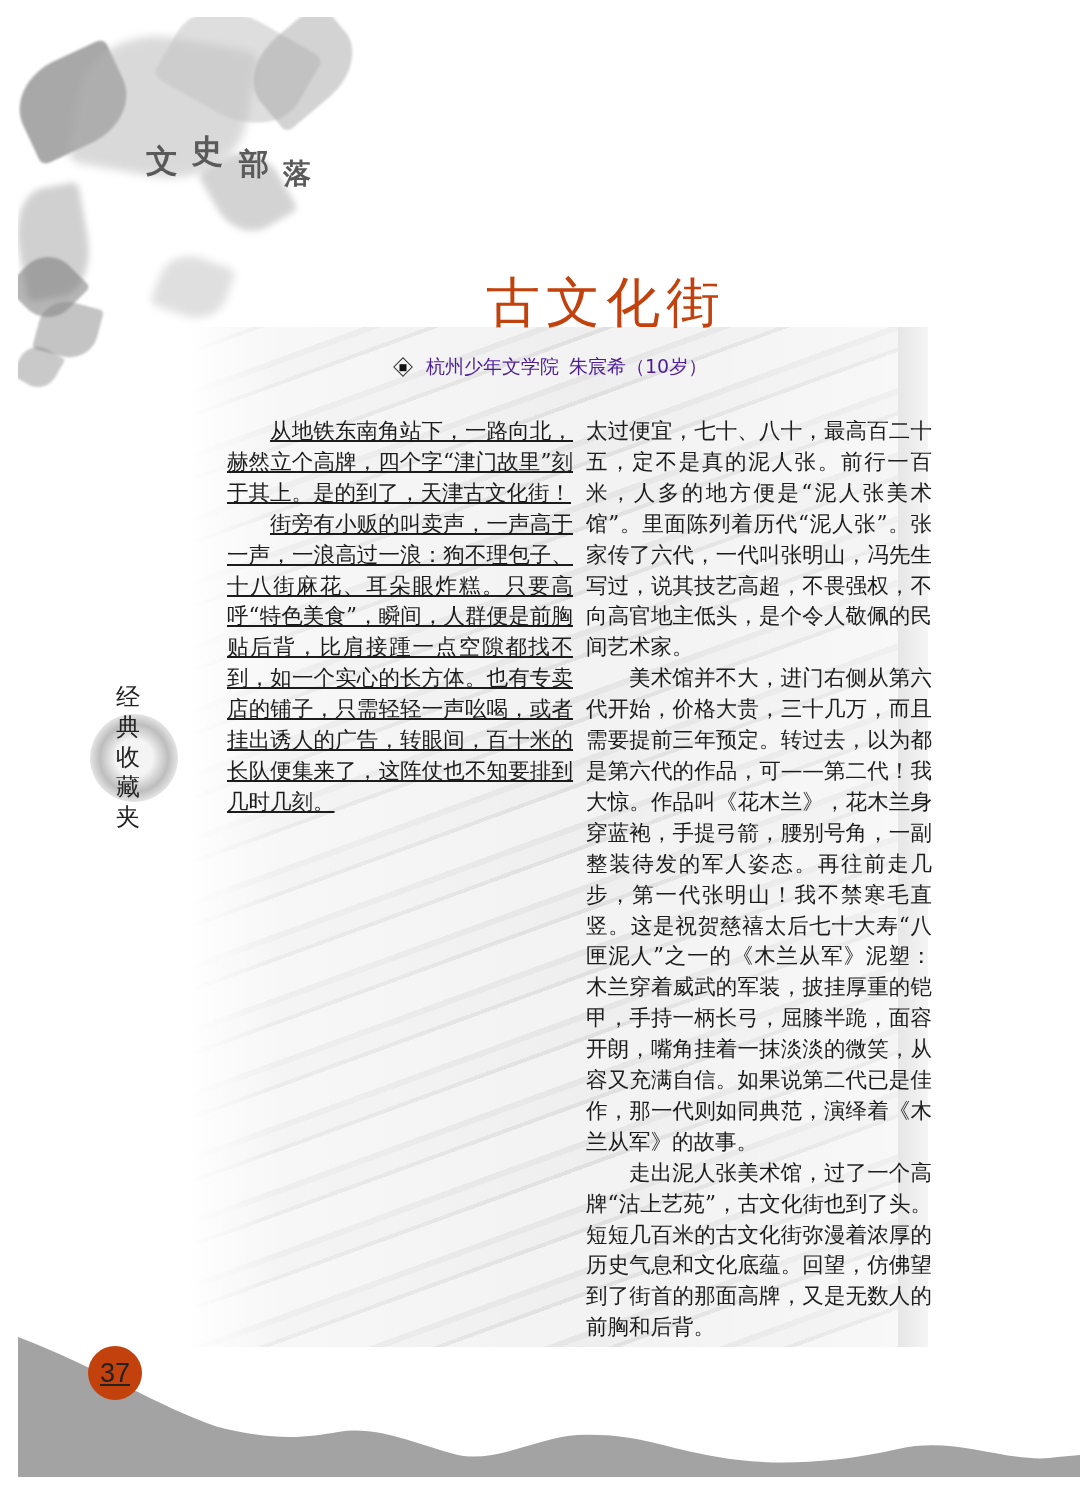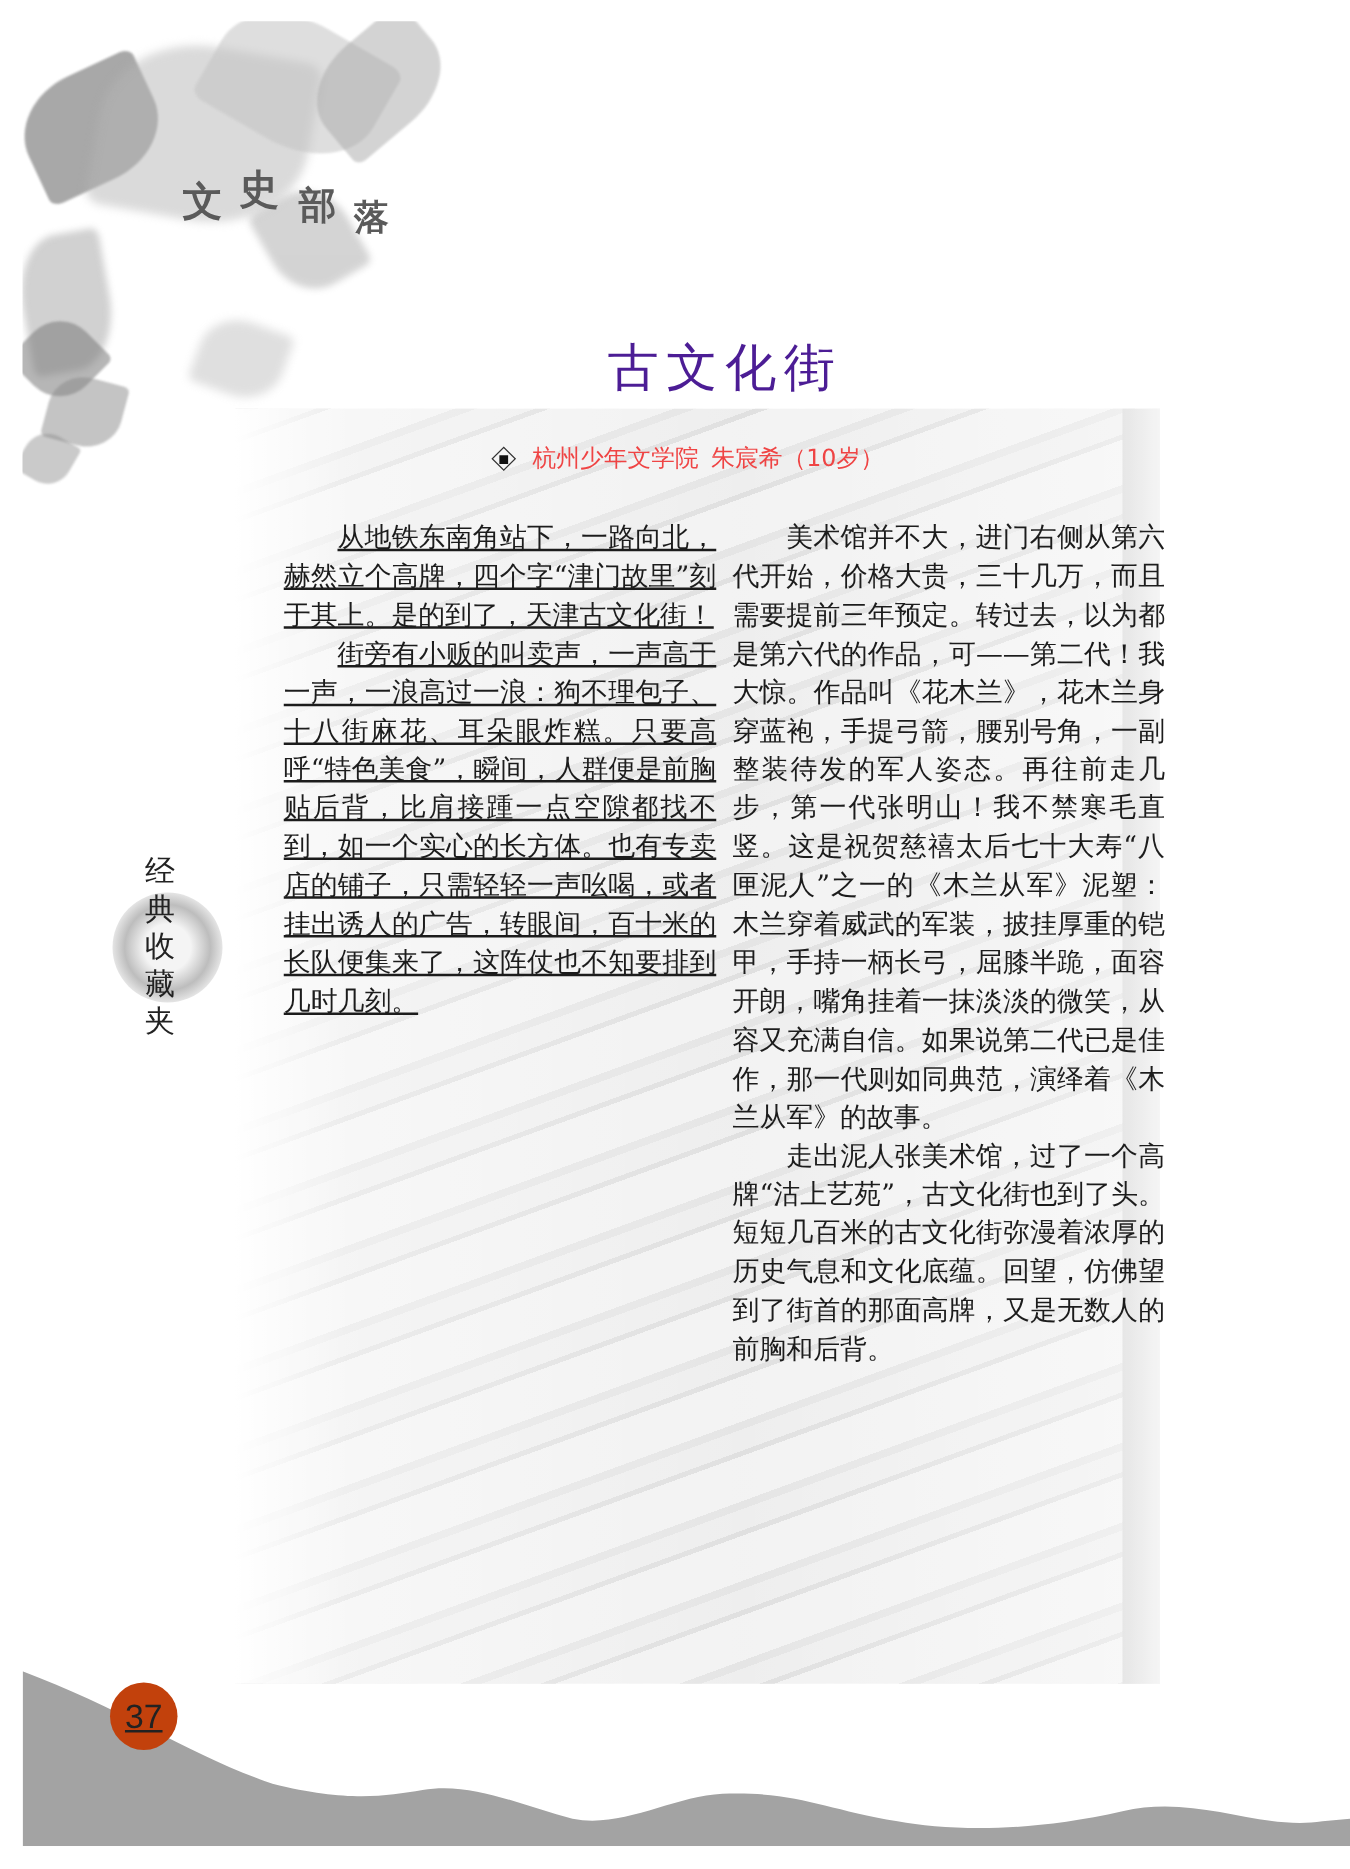--- a/index.html
+++ b/index.html
@@ -20,25 +20,25 @@
              linear-gradient(90deg, rgba(255,255,255,1) 0%, rgba(255,255,255,.55) 12%, rgba(255,255,255,.25) 55%, rgba(255,255,255,.6) 100%),
              repeating-linear-gradient(160deg, #d7d7d7 0 6px, #e6e6e6 6px 22px, #cfcfcf 22px 26px, #ececec 26px 60px);
            opacity: .85; }
   .photo-edge { position: absolute; right: 0; top: 0; width: 30px; height: 100%;
                 background: linear-gradient(90deg, #e2e2e2, #f4f4f4); }
 
   .column-label { position: absolute; left: 128px; top: 100px; color: #5a5a5a;
                   font-family: "DejaVu Sans", sans-serif; font-weight: bold; }
   .column-label span { position: absolute; font-size: 32px; }
 
-  .title { position: absolute; left: 468px; top: 250px; font-size: 41px; letter-spacing: 6px;
-           font-family: "DejaVu Sans", sans-serif; color: #4c1d95; }
+  .title { position: absolute; left: 468px; top: 250px; font-size: 54px; letter-spacing: 6px;
+           font-family: "DejaVu Sans", sans-serif; color: #c2410c; }
 
   .byline { position: absolute; left: 378px; top: 337px; font-size: 19px;
-            font-family: "DejaVu Sans", sans-serif; color: #ef4444; display: flex; align-items: center; gap: 10px; }
+            font-family: "DejaVu Sans", sans-serif; color: #4c1d95; display: flex; align-items: center; gap: 10px; }
   .diamond { width: 12px; height: 12px; border: 1.5px solid #333; transform: rotate(45deg);
              display: inline-flex; align-items: center; justify-content: center; margin-right: 6px; }
   .diamond i { width: 7px; height: 7px; background: #111; display: block; transform: rotate(-45deg); }
 
   .side-tag { position: absolute; left: 66px; top: 655px; width: 100px; height: 160px; }
   .side-tag .ring { position: absolute; left: 6px; top: 42px; width: 88px; height: 88px; border-radius: 50%;
                     background: radial-gradient(circle, #f4f4f4 30%, #bdbdbd 55%, #e8e8e8 72%, rgba(255,255,255,0) 74%); }
   .side-tag .chars { position: absolute; left: 32px; top: 10px; display: flex; flex-direction: column;
                      font-family: "DejaVu Sans", sans-serif; font-size: 24px; line-height: 30px; color: #222; }
 
@@ -104,20 +104,21 @@
       <span>夹</span>
     </div>
   </div>
 
   <div class="col left">
     <p>从地铁东南角站下，一路向北，赫然立个高牌，四个字“津门故里”刻于其上。是的到了，天津古文化街！</p>
     <p>街旁有小贩的叫卖声，一声高于一声，一浪高过一浪：狗不理包子、十八街麻花、耳朵眼炸糕。只要高呼“特色美食”，瞬间，人群便是前胸贴后背，比肩接踵一点空隙都找不到，如一个实心的长方体。也有专卖店的铺子，只需轻轻一声吆喝，或者挂出诱人的广告，转眼间，百十米的长队便集来了，这阵仗也不知要排到几时几刻。</p>
   </div>
 
   <div class="col right">
+    <p class="cont">太过便宜，七十、八十，最高百二十五，定不是真的泥人张。前行一百米，人多的地方便是“泥人张美术馆”。里面陈列着历代“泥人张”。张家传了六代，一代叫张明山，冯先生写过，说其技艺高超，不畏强权，不向高官地主低头，是个令人敬佩的民间艺术家。</p>
     <p>美术馆并不大，进门右侧从第六代开始，价格大贵，三十几万，而且需要提前三年预定。转过去，以为都是第六代的作品，可——第二代！我大惊。作品叫《花木兰》，花木兰身穿蓝袍，手提弓箭，腰别号角，一副整装待发的军人姿态。再往前走几步，第一代张明山！我不禁寒毛直竖。这是祝贺慈禧太后七十大寿“八匣泥人”之一的《木兰从军》泥塑：木兰穿着威武的军装，披挂厚重的铠甲，手持一柄长弓，屈膝半跪，面容开朗，嘴角挂着一抹淡淡的微笑，从容又充满自信。如果说第二代已是佳作，那一代则如同典范，演绎着《木兰从军》的故事。</p>
     <p>走出泥人张美术馆，过了一个高牌“沽上艺苑”，古文化街也到了头。短短几百米的古文化街弥漫着浓厚的历史气息和文化底蕴。回望，仿佛望到了街首的那面高牌，又是无数人的前胸和后背。</p>
   </div>
 
   <svg class="wave" viewBox="0 0 1062 160" preserveAspectRatio="none">
     <path d="M0,20 C80,50 140,90 200,110 C260,125 290,120 320,115 C360,108 400,128 440,138 C480,146 520,120 560,118 C620,116 640,130 700,140 C740,147 800,150 880,132 C940,118 990,148 1040,140 L1062,138 L1062,160 L0,160 Z" fill="#a3a3a3"></path>
   </svg>
 
   <div class="page-num">37</div>
 </div>

